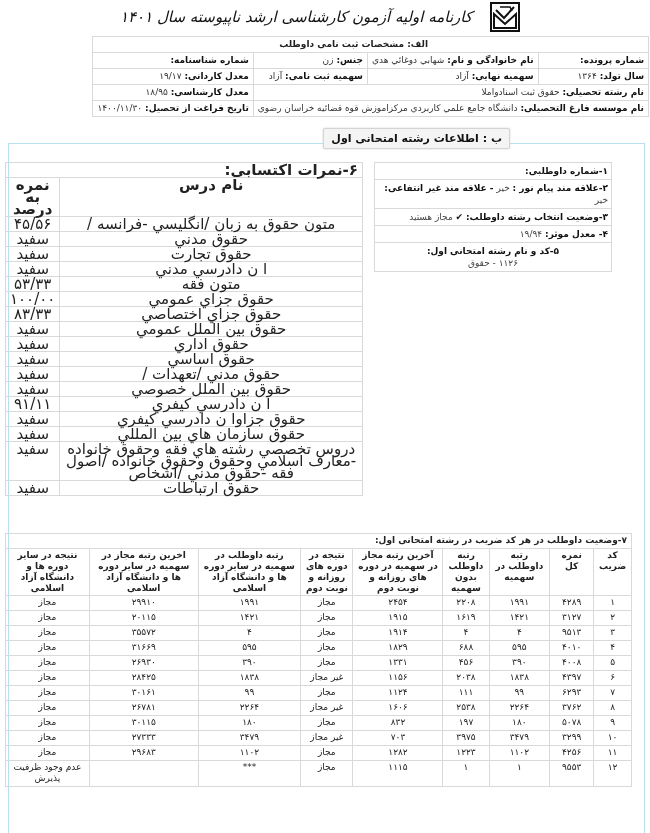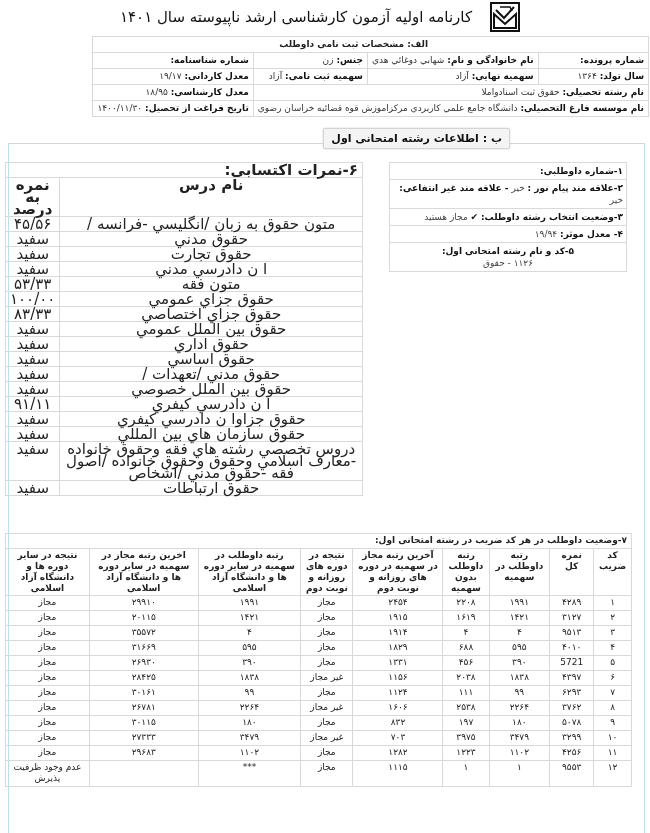--- a/index.html
+++ b/index.html
@@ -1,35 +1,35 @@
 <!DOCTYPE html>
 <html><head>
 <meta charset="utf-8">
 <style>
   * { box-sizing: border-box; margin: 0; padding: 0; }
   html, body { width: 650px; height: 833px; background: #ffffff; overflow: hidden; }
   body { font-family: "DejaVu Sans", sans-serif; color: #222; direction: rtl; font-size: 9px; }
 
-  .header { height: 34px; display: flex; align-items: center; justify-content: center; gap: 18px; padding-right: 10px; position: relative; }
+  .header { height: 34px; display: flex; align-items: center; justify-content: center; gap: 18px; padding-right: 10px; position: relative; font-style: italic; }
   .header .title { font-size: 15px; font-weight: normal; color: #111; }
   .logo { width: 30px; height: 30px; }
 
   table { border-collapse: collapse; width: 100%; }
   td, th { border: 1px solid #d9d9d9; padding: 1px 4px; vertical-align: top; }
 
   .reg-table { width: 516px; margin: 2px 1px 0 1px; }
   .reg-table td { height: 16px; font-size: 9px; line-height: 13px; white-space: nowrap; }
   .reg-table .section-head { font-weight: bold; text-align: right; padding-right: 220px; }
   .lbl { font-weight: bold; color: #111; }
   .val { color: #333; }
 
   .fieldset { position: absolute; left: 8px; top: 143px; width: 637px; height: 690px; border: 1px solid #b8e0ef; border-bottom: none; }
   .legend { position: absolute; right: 140px; top: 128px; background: #f4f4f4; border: 1px solid #d4d4d4; border-radius: 2px; padding: 3px 7px; font-size: 11px; font-weight: bold; color: #111; box-shadow: 0 0 2px #ccc; }
 
-  .info-box { position: absolute; right: 23px; top: 162px; width: 238px; border: 1px solid #d9d9d9; }
+  .info-box { position: absolute; right: 38px; top: 162px; width: 238px; border: 1px solid #d9d9d9; }
   .info-box .row { border-bottom: 1px solid #d9d9d9; padding: 2px 3px; font-size: 9px; line-height: 12px; }
   .info-box .row:last-child { border-bottom: none; text-align: center; }
   .info-box .lbl { font-weight: bold; }
   .info-box .val { color: #444; }
   .check { font-size: 9px; color: #111; }
 
   .grades { position: absolute; left: 5px; top: 162px; width: 358px; }
   .grades td { font-size: 15px; line-height: 12px; height: 15px; }
   .grades .cap { font-weight: bold; text-align: right; }
   .grades .hdr { font-weight: bold; text-align: center; }
@@ -251,21 +251,21 @@
         <td>۵۹۵</td>
         <td>۶۸۸</td>
         <td>۱۸۲۹</td>
         <td>مجاز</td>
         <td>۵۹۵</td>
         <td>۳۱۶۶۹</td>
         <td>مجاز</td>
       </tr>
       <tr>
         <td>۵</td>
-        <td>5721</td>
+        <td>۴۰۰۸</td>
         <td>۳۹۰</td>
         <td>۴۵۶</td>
         <td>۱۳۳۱</td>
         <td>مجاز</td>
         <td>۳۹۰</td>
         <td>۲۶۹۳۰</td>
         <td>مجاز</td>
       </tr>
       <tr>
         <td>۶</td>

